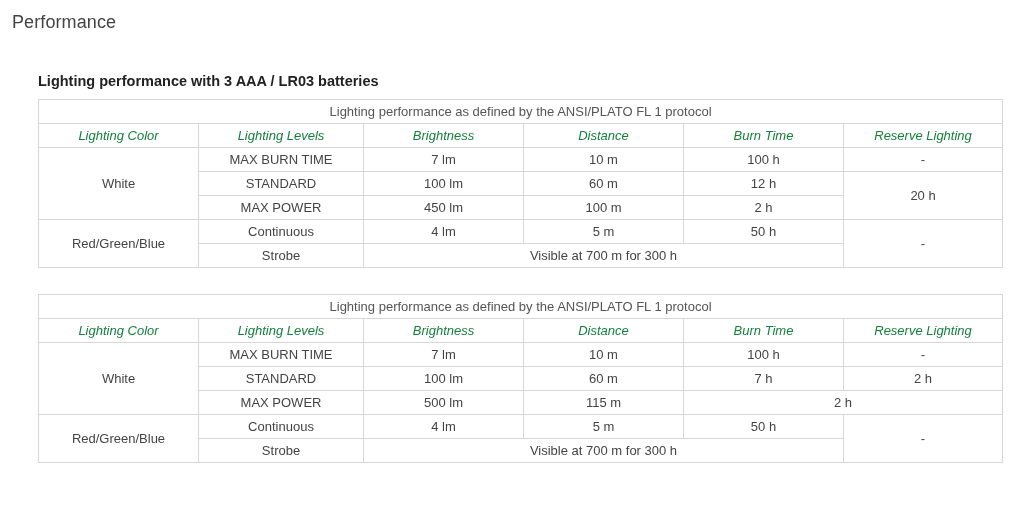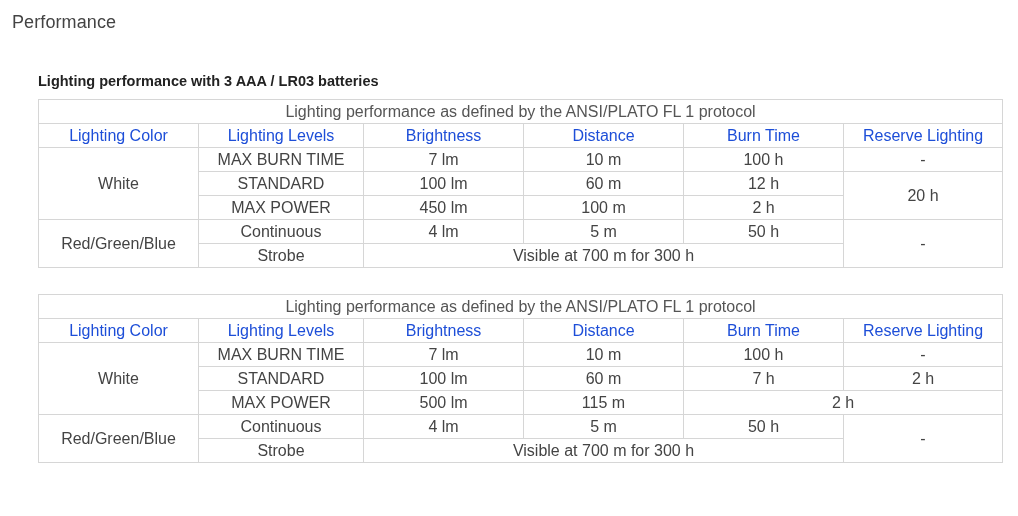--- a/index.html
+++ b/index.html
@@ -36,39 +36,40 @@
   .section-title {
     font-size: 14.5px;
     font-weight: bold;
     color: #222222;
     margin: 0 0 10px 0;
   }
   table.perf {
     width: 964px;
     border-collapse: collapse;
     table-layout: fixed;
-    font-size: 16px;
+    font-size: 13px;
     color: #444444;
   }
   table.perf td, table.perf th {
     border: 1px solid #d6d6d6;
     text-align: center;
     vertical-align: middle;
     font-weight: normal;
     padding: 4px 3px;
     height: 23px;
     line-height: 15px;
   }
   .protocol-row td {
     color: #555555;
     height: 24px;
   }
   .head-row td {
-    color: #1d4ed8;
+    color: #15803d;
     height: 24px;
+    font-style: italic;
   }
   .col-1 { width: 160px; }
   .col-2 { width: 165px; }
   .col-3 { width: 160px; }
   .col-4 { width: 160px; }
   .col-5 { width: 160px; }
   .col-6 { width: 159px; }
 </style>
 </head>
 <body>

